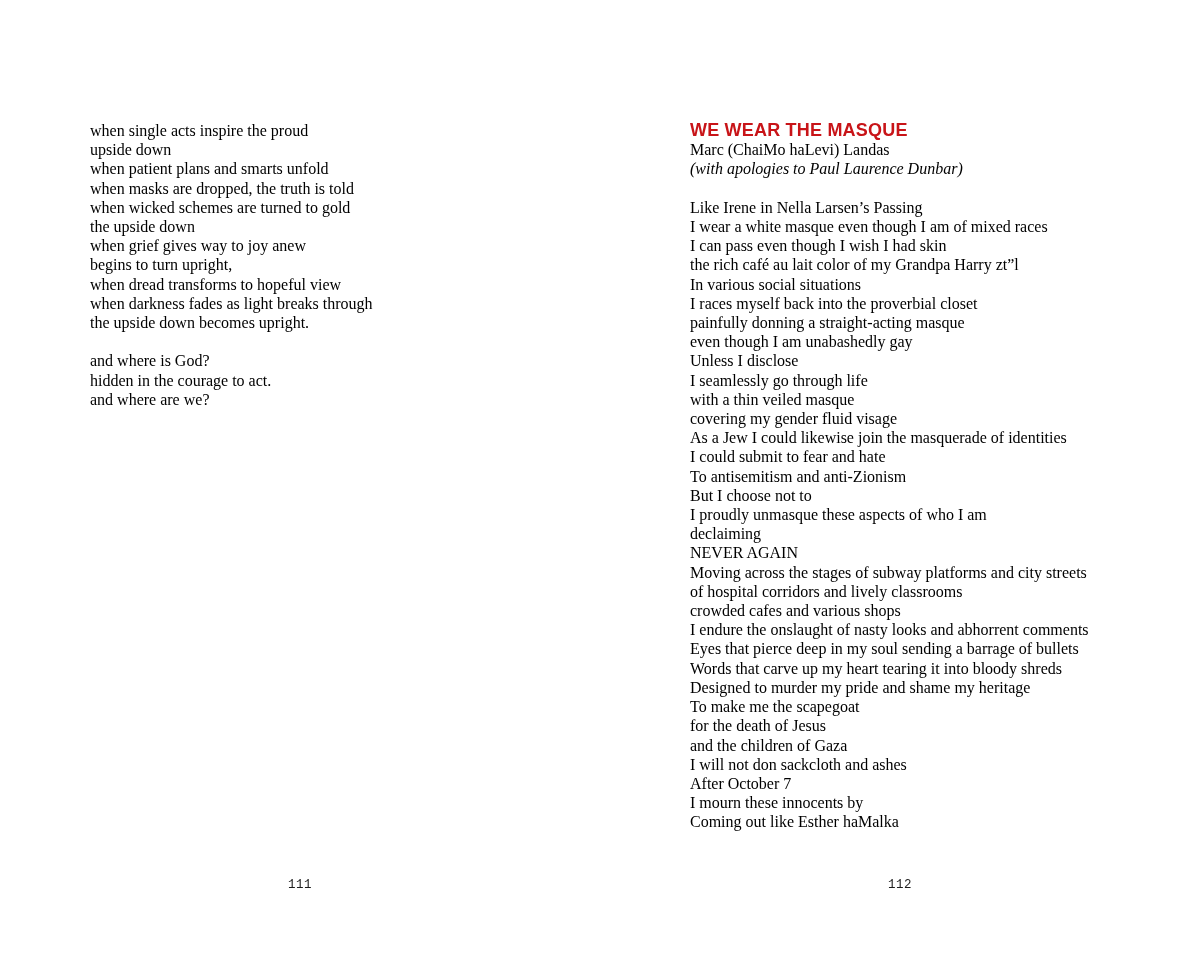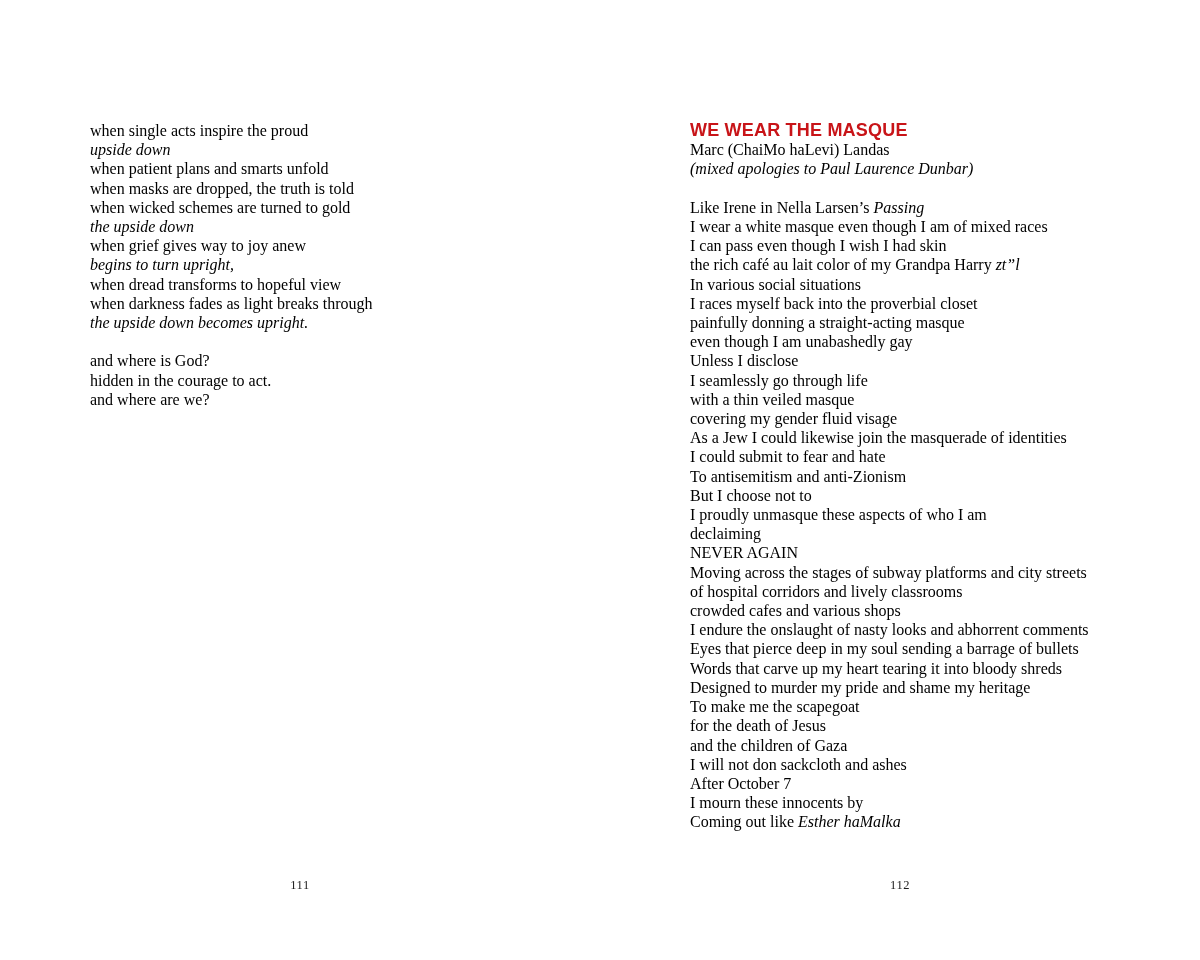--- a/index.html
+++ b/index.html
@@ -13,39 +13,39 @@
   .poem-col {
     position: absolute;
     left: 90px;
     top: 121px;
     font-size: 16px;
     line-height: 19.2px;
     white-space: nowrap;
   }
 
   .line { min-height: 19.2px; }
-  .it { font-style: italic; }
+  .it { }
 
   .poem-title {
     font-family: "Liberation Sans", sans-serif;
     font-weight: 700;
     font-size: 18px;
     line-height: 19.2px;
     letter-spacing: 0.2px;
   }
   .poem-author { line-height: 19.2px; }
   .poem-dedication { line-height: 19.2px; font-style: italic; }
 
   .pagenum {
     position: absolute;
     top: 878px;
     left: 0;
     width: 100%;
     text-align: center;
-    font-family: Liberation Serif, serif;
+    font-family: Liberation Mono, monospace;
     font-size: 12.5px;
     color: #1c1c1c;
     letter-spacing: 0.5px;
   }
 </style>
 </head>
 <body>
 
 <div class="page left">
   <div class="poem-col">
@@ -65,21 +65,21 @@
       <div class="line"><span>hidden in the courage to act.</span></div>
       <div class="line"><span>and where are we?</span></div>
     </div>
   <div class="pagenum">111</div>
 </div>
 
 <div class="page right">
   <div class="poem-col">
     <div class="poem-title" style="color: rgb(200, 20, 24);">WE WEAR THE MASQUE</div>
     <div class="poem-author">Marc (ChaiMo haLevi) Landas</div>
-    <div class="poem-dedication">(mixed apologies to Paul Laurence Dunbar)</div>
+    <div class="poem-dedication">(with apologies to Paul Laurence Dunbar)</div>
     <div>
         <div class="line">&nbsp;</div>
         <div class="line"><span>Like Irene in Nella Larsen’s </span><span class="it">Passing</span></div>
         <div class="line"><span>I wear a white masque even though I am of mixed races</span></div>
         <div class="line"><span>I can pass even though I wish I had skin</span></div>
         <div class="line"><span>the rich café au lait color of my Grandpa Harry </span><span class="it">zt”l</span></div>
         <div class="line"><span>In various social situations</span></div>
         <div class="line"><span>I races myself back into the proverbial closet</span></div>
         <div class="line"><span>painfully donning a straight-acting masque</span></div>
         <div class="line"><span>even though I am unabashedly gay</span></div>

